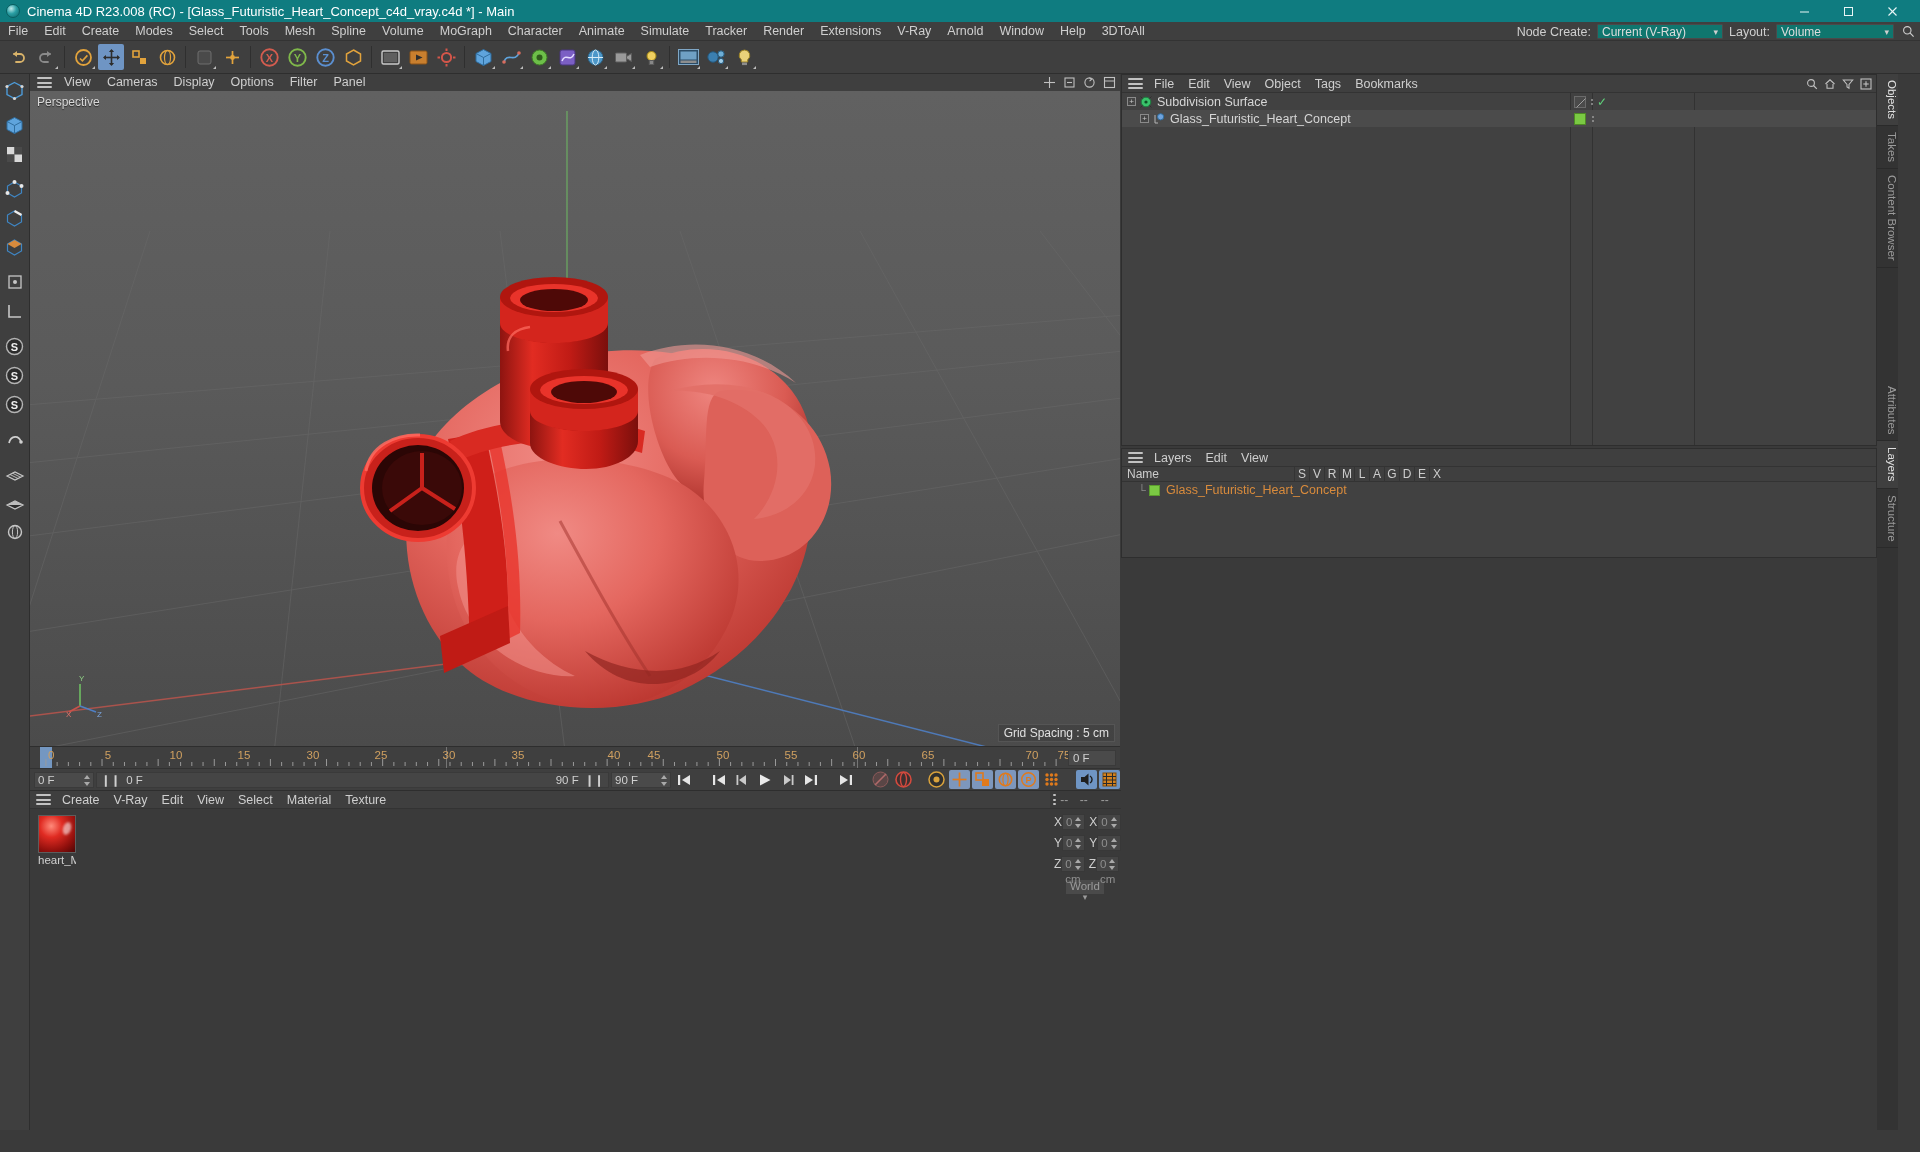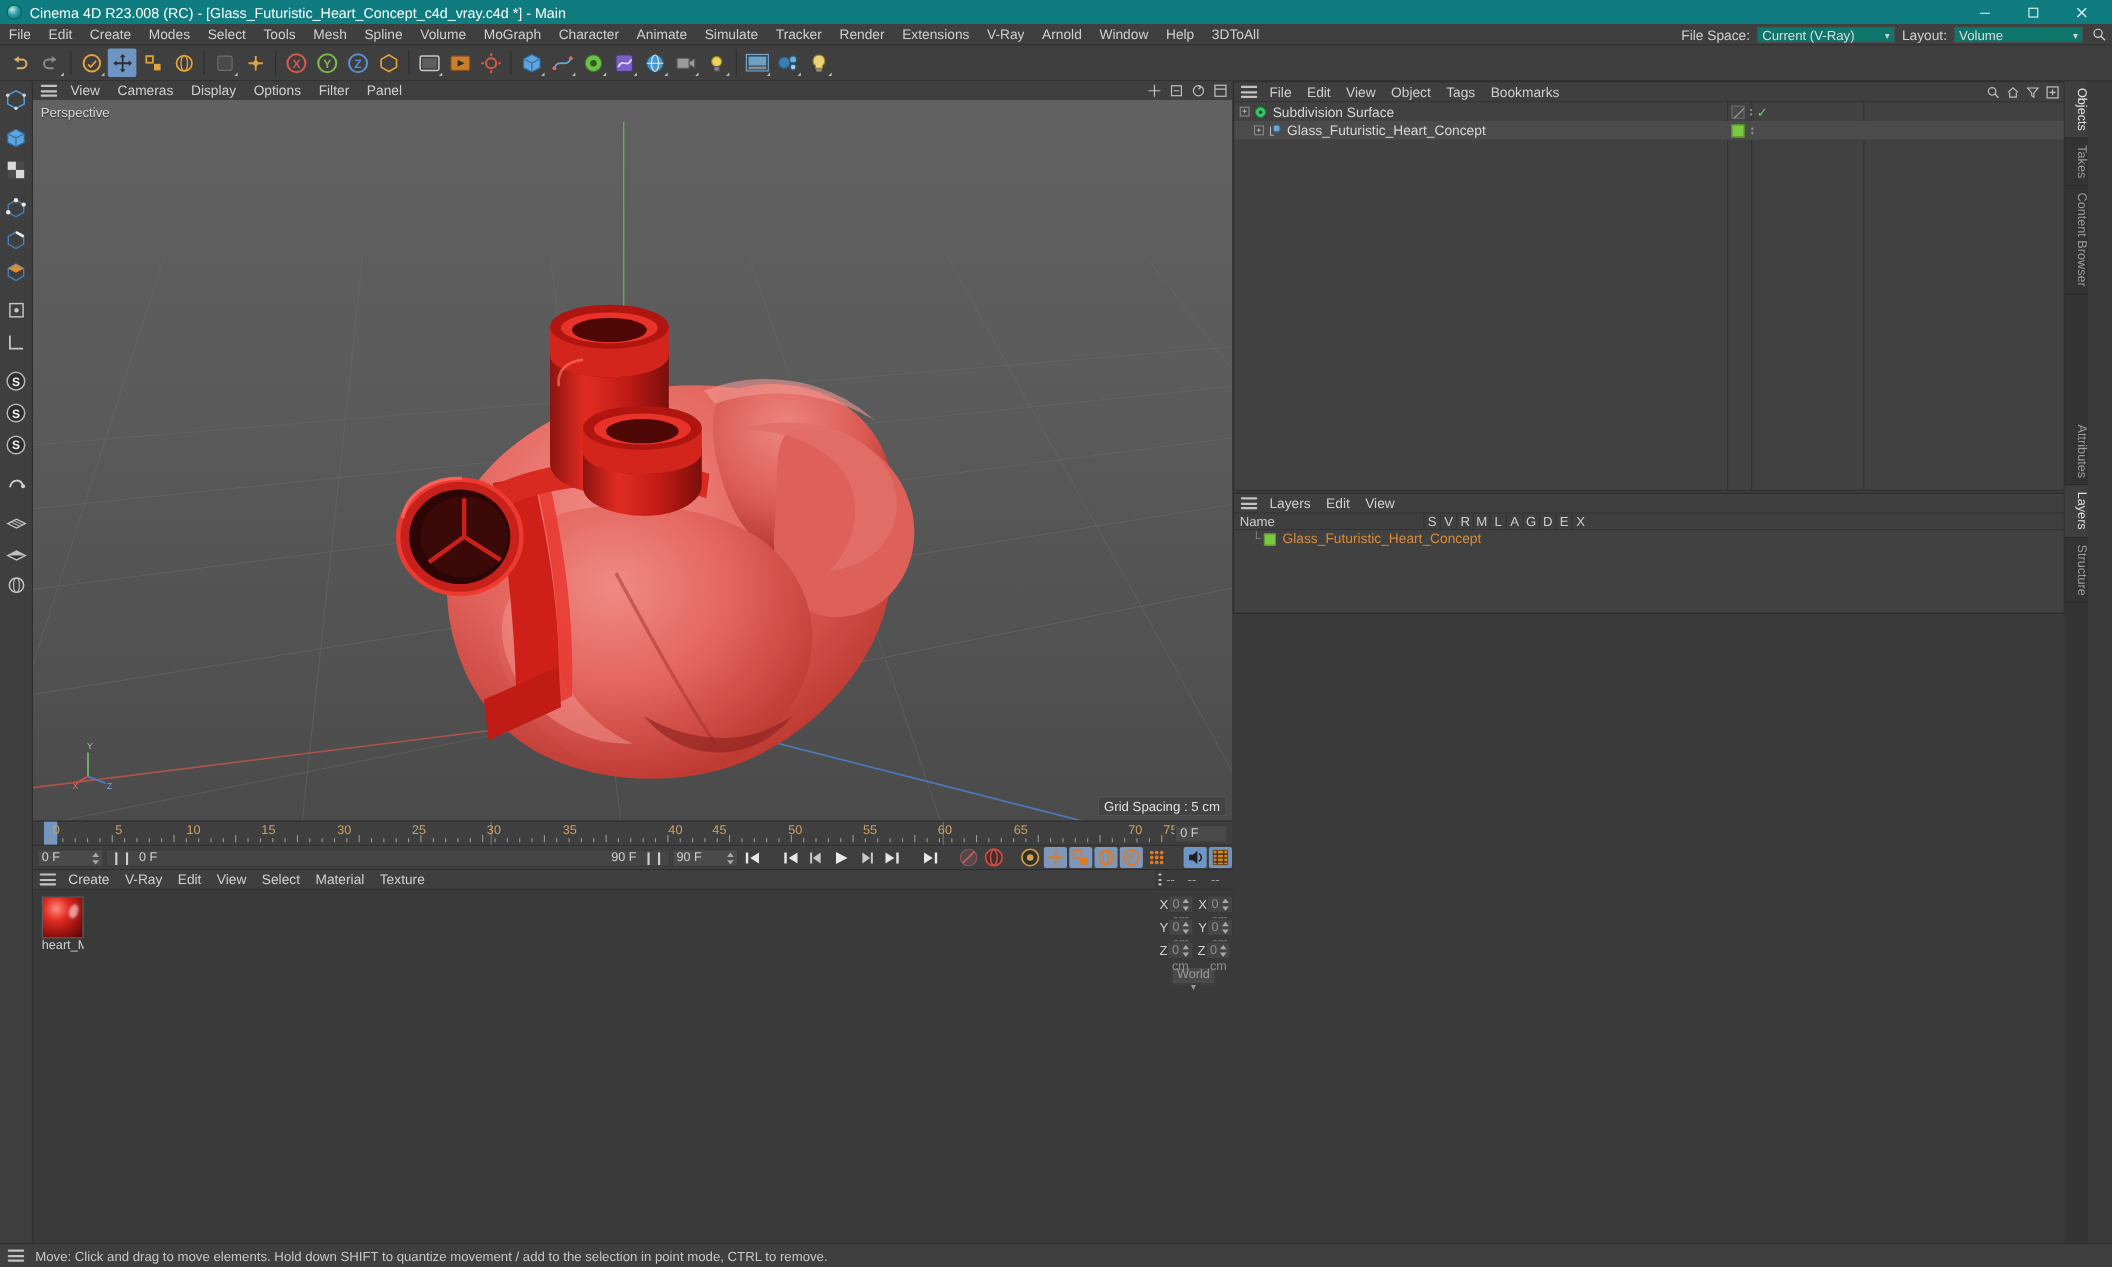--- a/index.html
+++ b/index.html
@@ -231,21 +231,21 @@
     <div class="menu-item">Tracker</div>
     <div class="menu-item">Render</div>
     <div class="menu-item">Extensions</div>
     <div class="menu-item">V-Ray</div>
     <div class="menu-item">Arnold</div>
     <div class="menu-item">Window</div>
     <div class="menu-item">Help</div>
     <div class="menu-item">3DToAll</div>
 
     <div class="menubar-right">
-      <div class="mb-label">File Space:</div>
+      <div class="mb-label">Node Create:</div>
       <div class="mb-select" style="width:126px">
         <span>Current (V-Ray)</span>
         <span class="chev">▾</span>
       </div>
       <div class="mb-label">Layout:</div>
       <div class="mb-select" style="width:118px">
         <span>Volume</span>
         <span class="chev">▾</span>
       </div>
       <div class="mb-search">
@@ -1261,22 +1261,14 @@
       <div class="vtab active">Objects</div>
       <div class="vtab">Takes</div>
       <div class="vtab">Content Browser</div>
       <div style="height:112px"></div>
       <div class="vtab">Attributes</div>
       <div class="vtab active">Layers</div>
       <div class="vtab">Structure</div>
     </div>
   </div>
 
-  <div class="statusbar">
-    <span class="hamburger">
-        <i></i>
-        <i></i>
-        <i></i>
-      </span>
-    <span class="status-txt">Move: Click and drag to move elements. Hold down SHIFT to quantize movement / add to the selection in point mode, CTRL to remove.</span>
-  </div>
 
 </div>
 
 </body></html>

